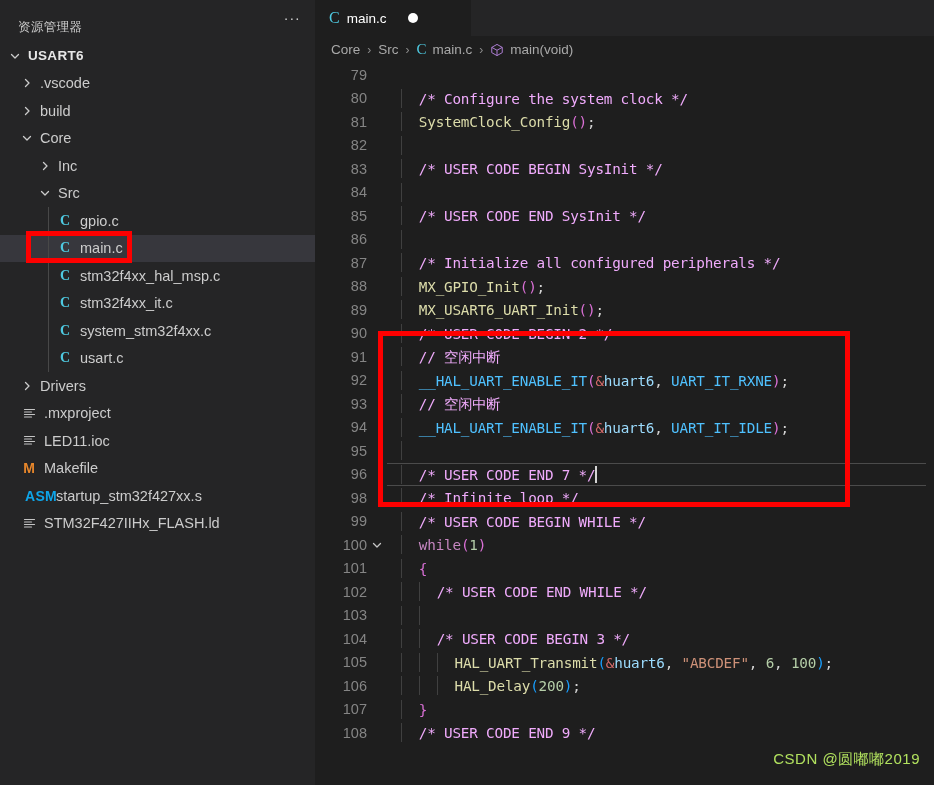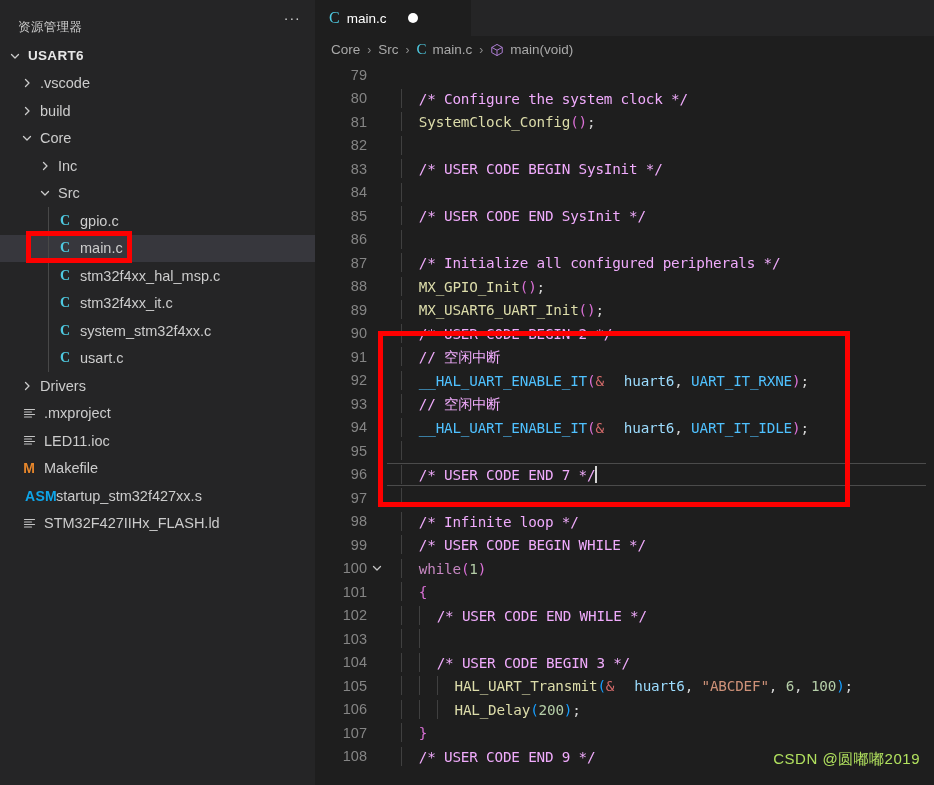--- a/index.html
+++ b/index.html
@@ -177,21 +177,21 @@
     left: 72px; right: 8px; top: 0; bottom: 0;
     border-top: 1px solid #4b4b4b;
     border-bottom: 1px solid #4b4b4b;
     pointer-events: none;
   }
 
   
   .cmt  { color: #f0abfc; }
   .fn   { color: #dcdcaa; }
   .mac  { color: #4fc1ff; }
-  .var  { color: #9cdcfe; margin-left: 20px; }
+  .var  { color: #9cdcfe; }
   .kw   { color: #c586c0; }
   .pun  { color: #d4d4d4; }
   .par  { color: #da70d6; }
   .par2 { color: #179fff; }
   .str  { color: #ce9178; }
   .num  { color: #b5cea8; }
   .amp  { color: #d16969; }
   .brc  { color: #da70d6; }
 
   .ig { 
@@ -406,21 +406,20 @@
           <div class="cline"><span class="gutter">87</span><span class="fold"></span><span class="ctext"><span class="ig"></span>&nbsp;&nbsp;<span class="cmt">/* Initialize all configured peripherals */</span></span></div>
           <div class="cline"><span class="gutter">88</span><span class="fold"></span><span class="ctext"><span class="ig"></span>&nbsp;&nbsp;<span class="fn">MX_GPIO_Init</span><span class="par">(</span><span class="par">)</span><span class="pun">;</span></span></div>
           <div class="cline"><span class="gutter">89</span><span class="fold"></span><span class="ctext"><span class="ig"></span>&nbsp;&nbsp;<span class="fn">MX_USART6_UART_Init</span><span class="par">(</span><span class="par">)</span><span class="pun">;</span></span></div>
           <div class="cline"><span class="gutter">90</span><span class="fold"></span><span class="ctext"><span class="ig"></span>&nbsp;&nbsp;<span class="cmt">/* USER CODE BEGIN 2 */</span></span></div>
           <div class="cline"><span class="gutter">91</span><span class="fold"></span><span class="ctext"><span class="ig"></span>&nbsp;&nbsp;<span class="cmt">// 空闲中断</span></span></div>
           <div class="cline"><span class="gutter">92</span><span class="fold"></span><span class="ctext"><span class="ig"></span>&nbsp;&nbsp;<span class="mac">__HAL_UART_ENABLE_IT</span><span class="par">(</span><span class="amp">&amp;</span><span class="var">huart6</span><span class="pun">, </span><span class="mac">UART_IT_RXNE</span><span class="par">)</span><span class="pun">;</span></span></div>
           <div class="cline"><span class="gutter">93</span><span class="fold"></span><span class="ctext"><span class="ig"></span>&nbsp;&nbsp;<span class="cmt">// 空闲中断</span></span></div>
           <div class="cline"><span class="gutter">94</span><span class="fold"></span><span class="ctext"><span class="ig"></span>&nbsp;&nbsp;<span class="mac">__HAL_UART_ENABLE_IT</span><span class="par">(</span><span class="amp">&amp;</span><span class="var">huart6</span><span class="pun">, </span><span class="mac">UART_IT_IDLE</span><span class="par">)</span><span class="pun">;</span></span></div>
           <div class="cline"><span class="gutter">95</span><span class="fold"></span><span class="ctext"><span class="ig"></span>&nbsp;&nbsp;</span></div>
           <div class="cline current"><span class="gutter">96</span><span class="fold"></span><span class="ctext"><span class="ig"></span>&nbsp;&nbsp;<span class="cmt">/* USER CODE END 7 */</span><span class="caret"></span></span><span class="ctext-wrap"></span></div>
-          <div class="cline"><span class="gutter">97</span><span class="fold"></span><span class="ctext"><span class="ig"></span>&nbsp;&nbsp;</span></div>
           <div class="cline"><span class="gutter">98</span><span class="fold"></span><span class="ctext"><span class="ig"></span>&nbsp;&nbsp;<span class="cmt">/* Infinite loop */</span></span></div>
           <div class="cline"><span class="gutter">99</span><span class="fold"></span><span class="ctext"><span class="ig"></span>&nbsp;&nbsp;<span class="cmt">/* USER CODE BEGIN WHILE */</span></span></div>
           <div class="cline"><span class="gutter">100</span><span class="fold"><svg width="12" height="12" viewBox="0 0 12 12" fill="none" stroke="currentColor" stroke-width="1.3" stroke-linecap="round" stroke-linejoin="round">
                 <path d="M2.5 4.5 L6 8 L9.5 4.5"></path>
               </svg></span><span class="ctext"><span class="ig"></span>&nbsp;&nbsp;<span class="kw">while</span><span class="par">(</span><span class="num">1</span><span class="par">)</span></span></div>
           <div class="cline"><span class="gutter">101</span><span class="fold"></span><span class="ctext"><span class="ig"></span>&nbsp;&nbsp;<span class="brc">{</span></span></div>
           <div class="cline"><span class="gutter">102</span><span class="fold"></span><span class="ctext"><span class="ig"></span>&nbsp;&nbsp;<span class="ig"></span>&nbsp;&nbsp;<span class="cmt">/* USER CODE END WHILE */</span></span></div>
           <div class="cline"><span class="gutter">103</span><span class="fold"></span><span class="ctext"><span class="ig"></span>&nbsp;&nbsp;<span class="ig"></span>&nbsp;&nbsp;</span></div>
           <div class="cline"><span class="gutter">104</span><span class="fold"></span><span class="ctext"><span class="ig"></span>&nbsp;&nbsp;<span class="ig"></span>&nbsp;&nbsp;<span class="cmt">/* USER CODE BEGIN 3 */</span></span></div>
           <div class="cline"><span class="gutter">105</span><span class="fold"></span><span class="ctext"><span class="ig"></span>&nbsp;&nbsp;<span class="ig"></span>&nbsp;&nbsp;<span class="ig"></span>&nbsp;&nbsp;<span class="fn">HAL_UART_Transmit</span><span class="par2">(</span><span class="amp">&amp;</span><span class="var">huart6</span><span class="pun">, </span><span class="str">"ABCDEF"</span><span class="pun">, </span><span class="num">6</span><span class="pun">, </span><span class="num">100</span><span class="par2">)</span><span class="pun">;</span></span></div>

